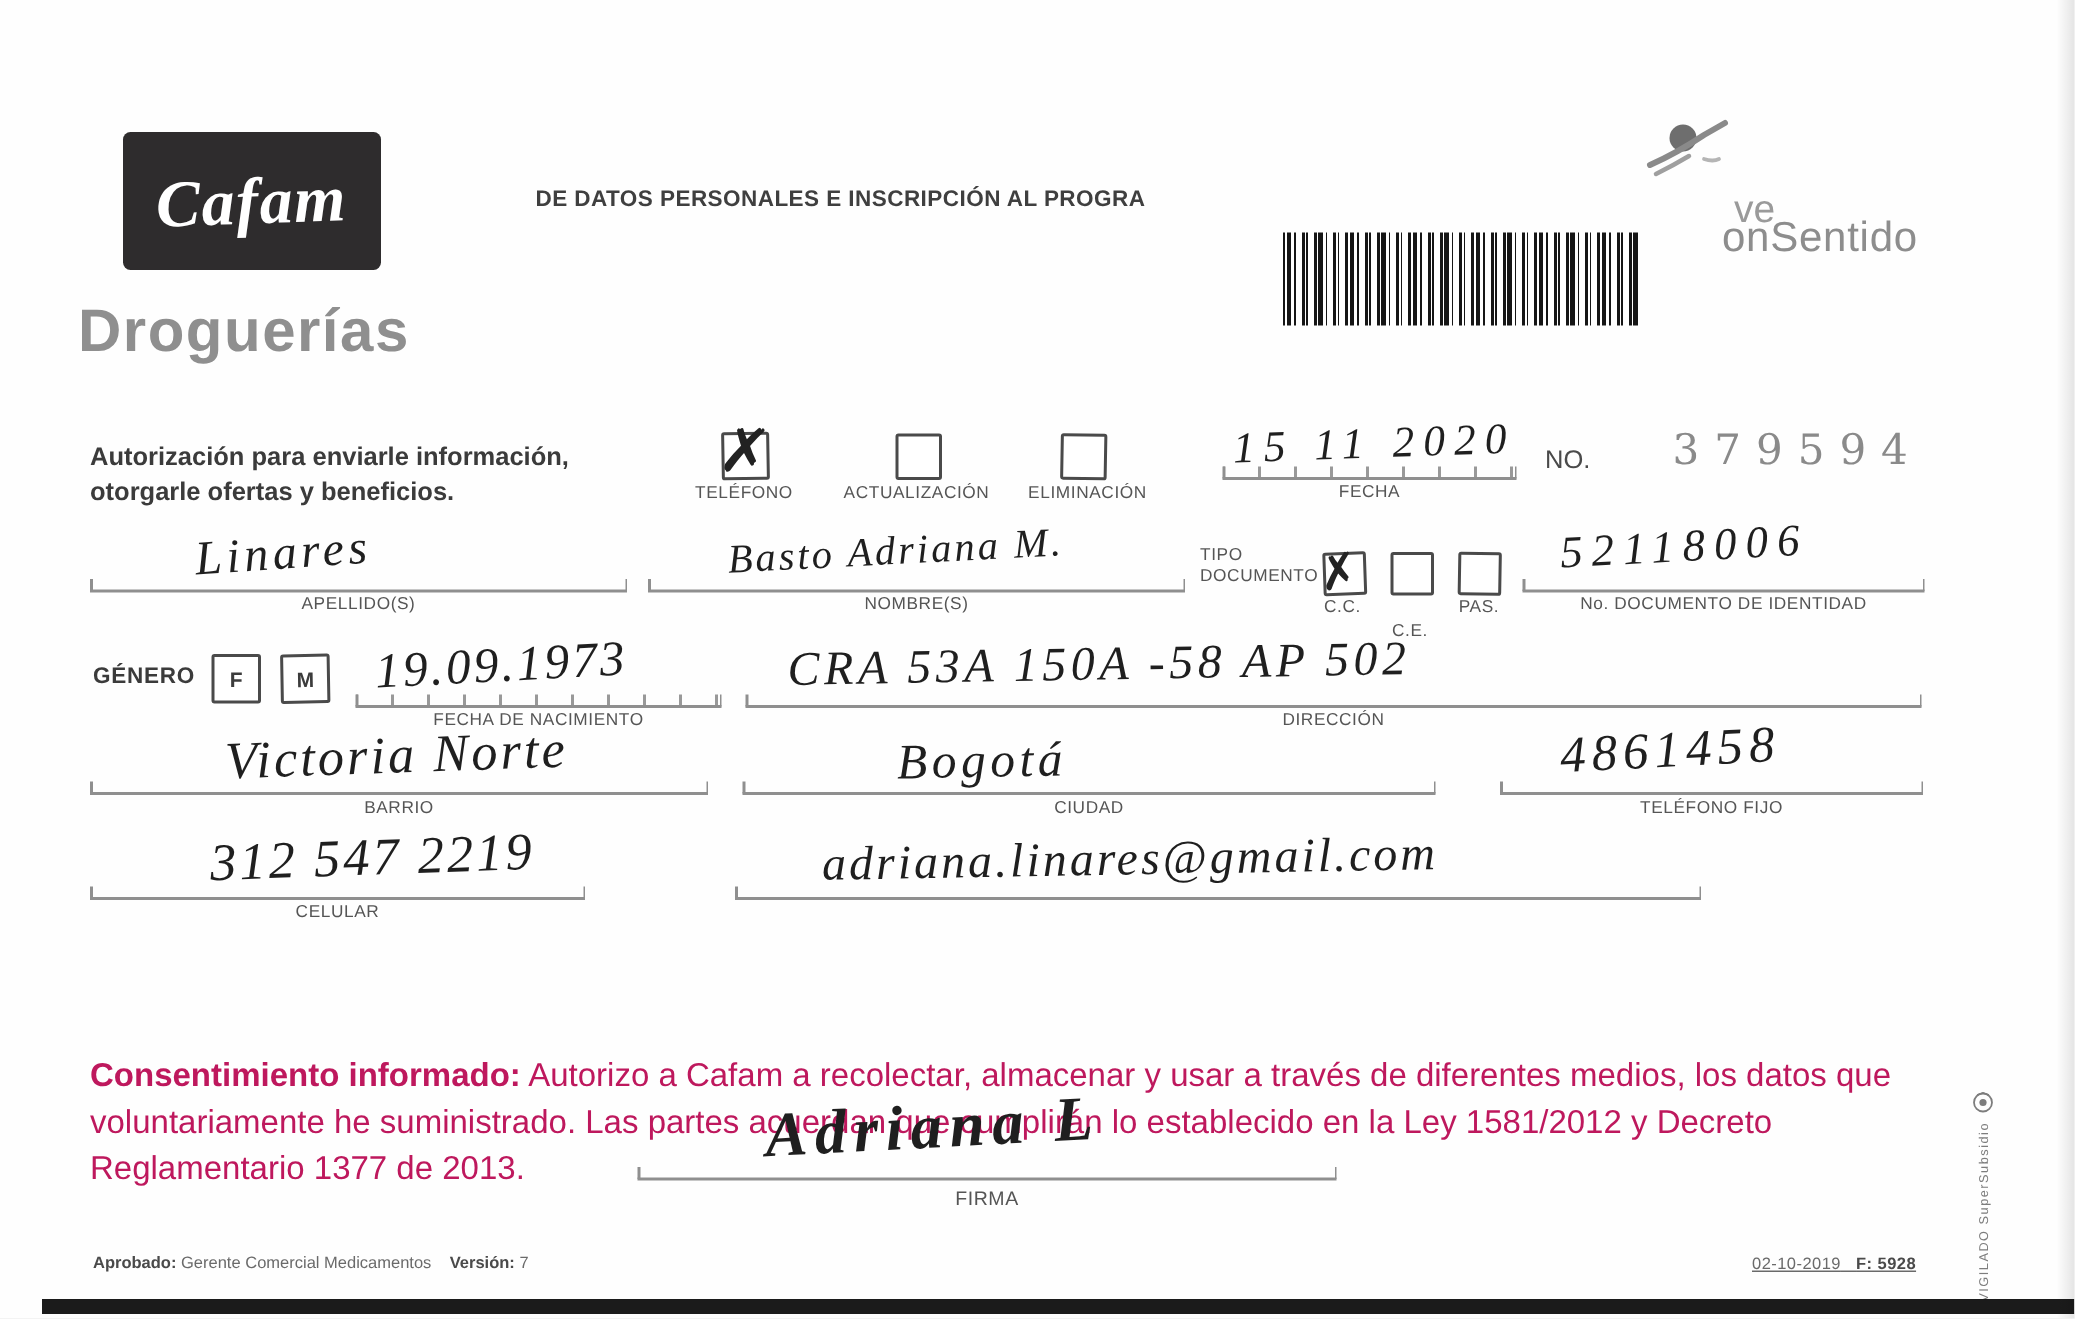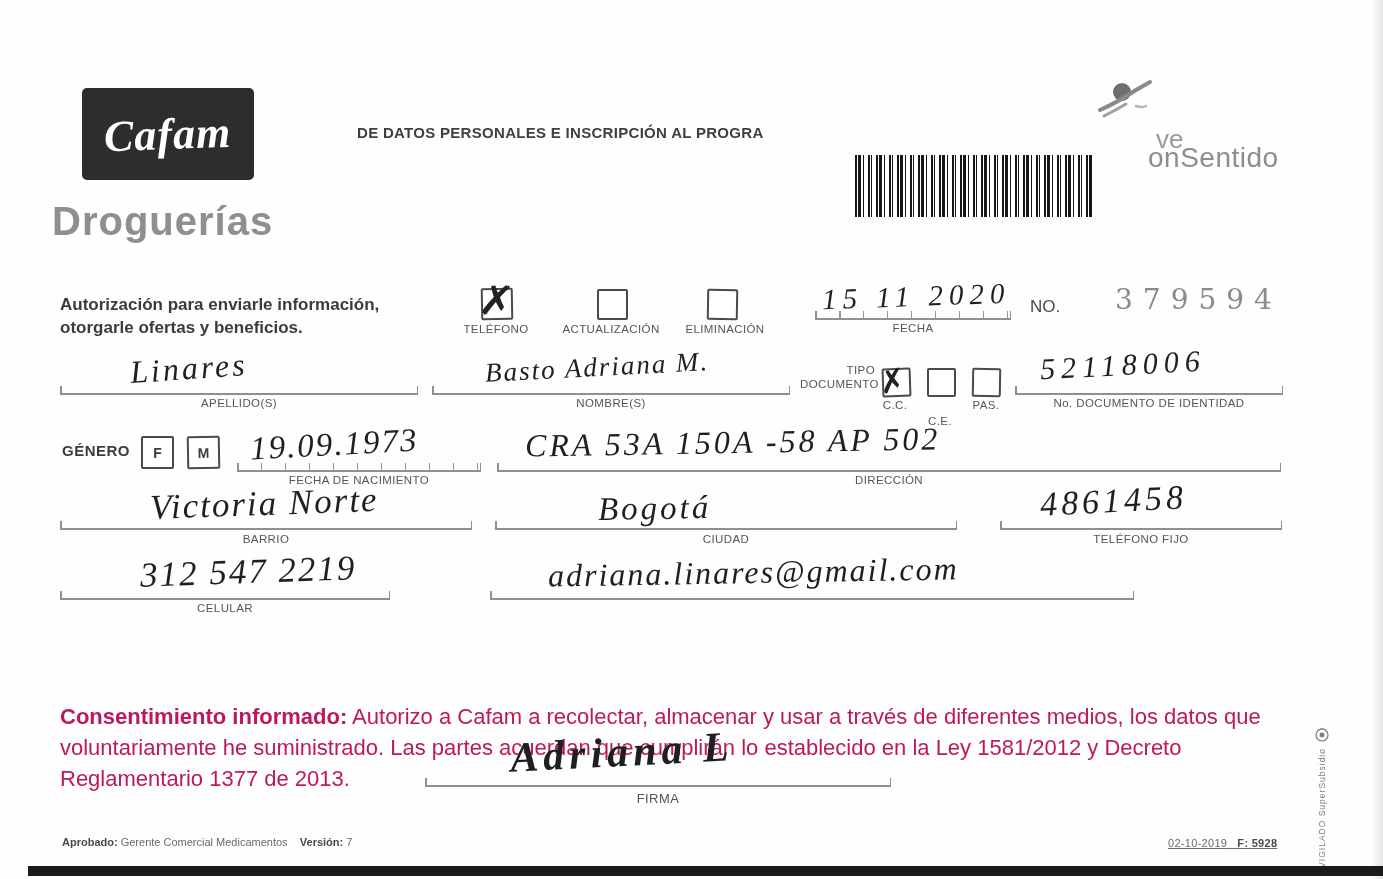--- a/index.html
+++ b/index.html
@@ -103,21 +103,21 @@
   <div class="abs stamp" style="left:1115px;top:283px;">379594</div>
 
   <div class="abs fline" style="left:60px;top:333px;width:358px;height:60px;"></div>
   <div class="abs hand" style="left:130px;top:350px;font-size:32px;transform:rotate(-4deg);letter-spacing:3px;">Linares</div>
   <div class="abs label lbl-c" style="left:60px;top:397px;width:358px;">APELLIDO(S)</div>
 
   <div class="abs fline" style="left:432px;top:333px;width:358px;height:60px;"></div>
   <div class="abs hand" style="left:485px;top:352px;font-size:27px;transform:rotate(-3deg);letter-spacing:2px;">Basto Adriana M.</div>
   <div class="abs label lbl-c" style="left:432px;top:397px;width:358px;">NOMBRE(S)</div>
 
-  <div class="abs label" style="left:800px;top:364px;width:75px;text-align:right;">TIPO</div>
+  <div class="abs label" style="left:800px;top:364px;width:75px;">TIPO</div>
   <div class="abs label" style="left:800px;top:378px;width:75px;text-align:right;">DOCUMENTO</div>
 
   <div class="abs checkbox checked" style="left:882px;top:368px;width:25px;height:25px;transform:rotate(-2deg);">
     <span class="xmark" style="font-size:32px;left:-5px;top:-8px;transform:rotate(-8deg);"></span>
   </div>
   <div class="abs label lbl-c" style="left:876px;top:399px;width:38px;">C.C.</div>
 
   <div class="abs checkbox" style="left:927px;top:368px;width:25px;height:25px;">
     
   </div>

